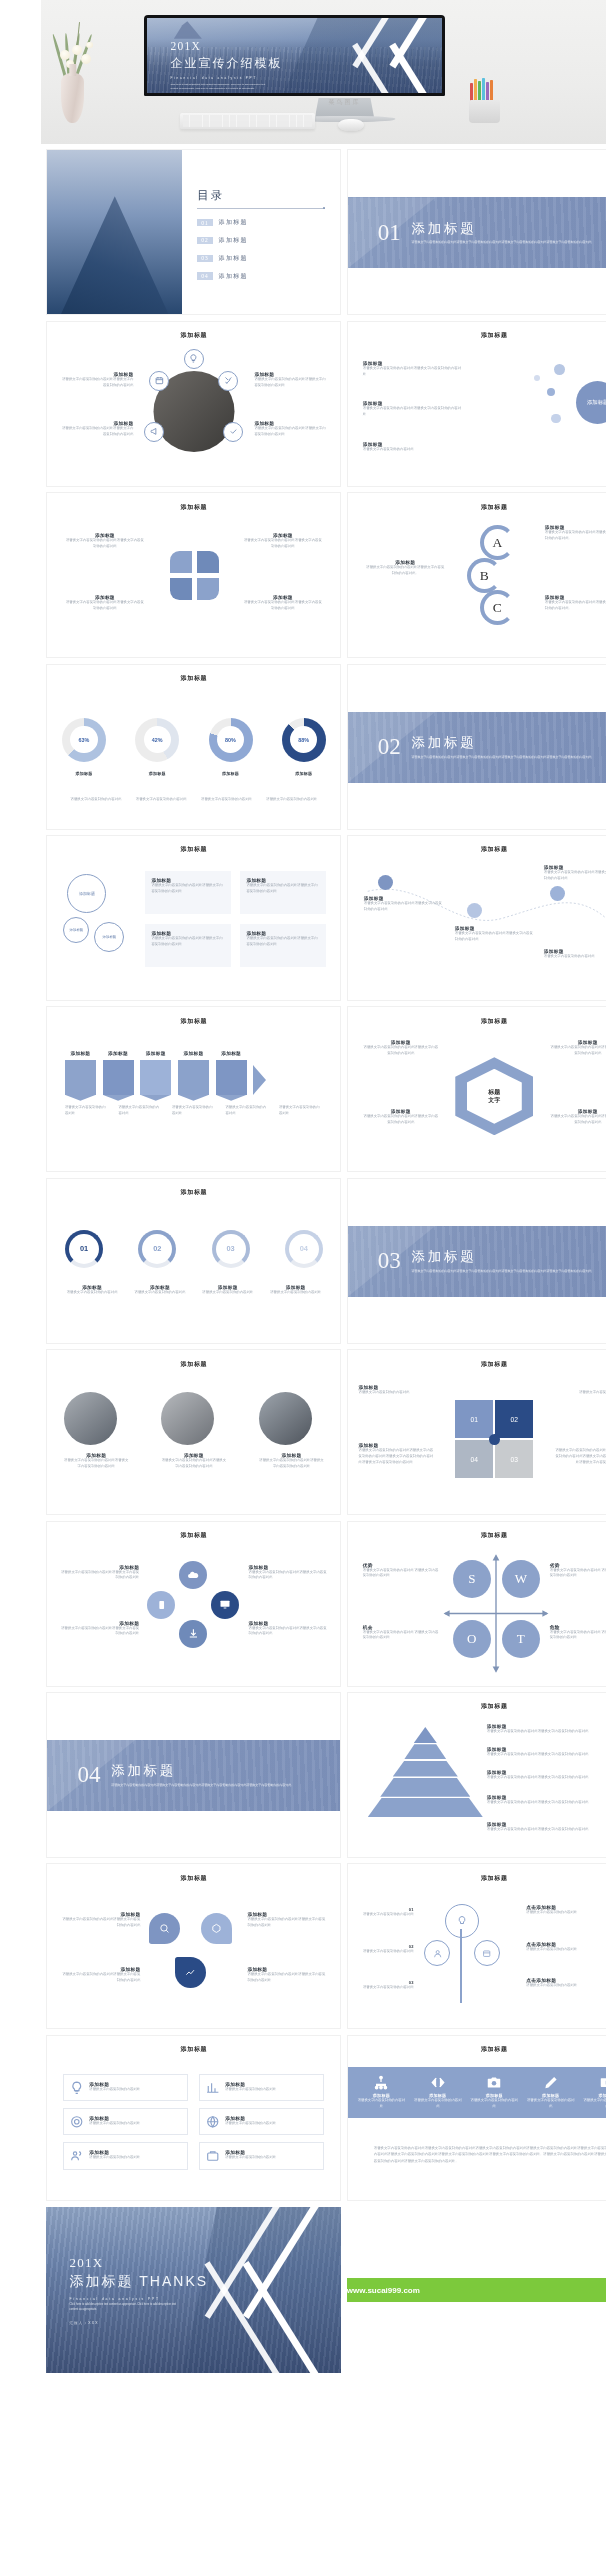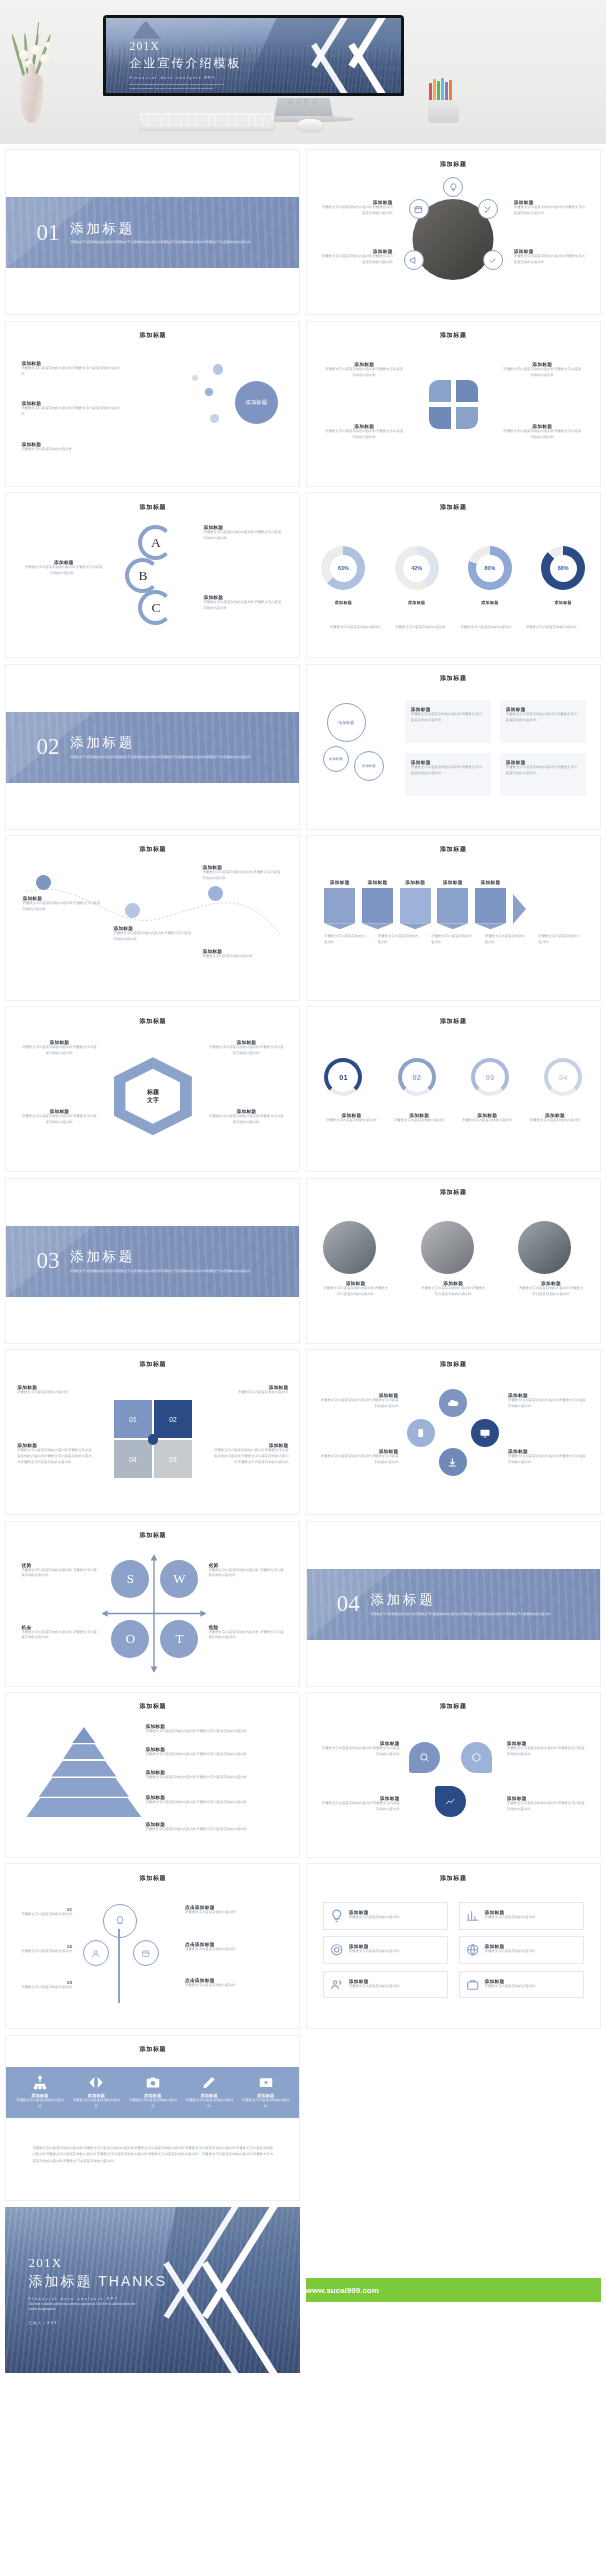--- a/index.html
+++ b/index.html
@@ -1,21 +1,21 @@
 <!DOCTYPE html>
 <html style="font-size:10.8px"><head>
 <meta charset="utf-8">
 <style>
   * { box-sizing: border-box; margin:0; padding:0; }
   body {
     width:607px; background:#ffffff;
     font-family:"Liberation Sans", sans-serif;
     -webkit-font-smoothing:antialiased;
   }
-  .page { width:491px; position:relative; }
+  .page { width:491px; position:relative;padding-left:41px; }
 
   
   .hero { position:relative; width:607px; height:144px; background:#efefee; overflow:hidden; }
   .hero-bg { position:absolute; inset:0;
     background:linear-gradient(180deg,#f2f2f1 0%,#ececeb 60%,#e6e6e5 100%); }
   .monitor { position:absolute; left:103px; top:15px; width:301px; height:81px;
     background:#111214; border-radius:4px 4px 1.3px 1.3px; padding:3.4px; }
   .screen { position:relative; width:100%; height:100%; overflow:hidden; background:#7e93b8; }
   .screen .sea {
     position:absolute; inset:0;
@@ -211,20 +211,43 @@
       <i style="left:12px;background:#5cb85c;height:25px"></i>
       <i style="left:16px;background:#5bc0de;height:28px"></i>
       <i style="left:20px;background:#9b6bbd;height:24px"></i>
       <i style="left:24px;background:#e8813a;height:26px"></i>
       <div class="cup"></div>
     </div>
   </div>
 
   <div class="grid">
 
+    <div class="slide">
+      <div class="toc-left photo-tower"></div>
+      <div class="toc-right">
+        <div class="toc-head">目录</div>
+        <div class="toc-rule"></div>
+        <div class="toc-row">
+          <span class="toc-num">01</span>
+          <span class="toc-tx">添加标题</span>
+        </div>
+        <div class="toc-row">
+          <span class="toc-num">02</span>
+          <span class="toc-tx">添加标题</span>
+        </div>
+        <div class="toc-row">
+          <span class="toc-num">03</span>
+          <span class="toc-tx">添加标题</span>
+        </div>
+        <div class="toc-row">
+          <span class="toc-num">04</span>
+          <span class="toc-tx">添加标题</span>
+        </div>
+      </div>
+    </div>
 
     <div class="slide">
       <div class="sec">
         <div class="sec-inner"></div>
         <div class="sec-wedge"></div>
         <div class="sec-body">
           <div class="sec-no">01</div>
           <div>
             <div class="sec-t">添加标题</div>
             <div class="sec-sub">请替换文字内容复制你的内容到此请替换文字内容复制你的内容到此请替换文字内容复制你的内容到此请替换文字内容复制你的内容到此</div>

